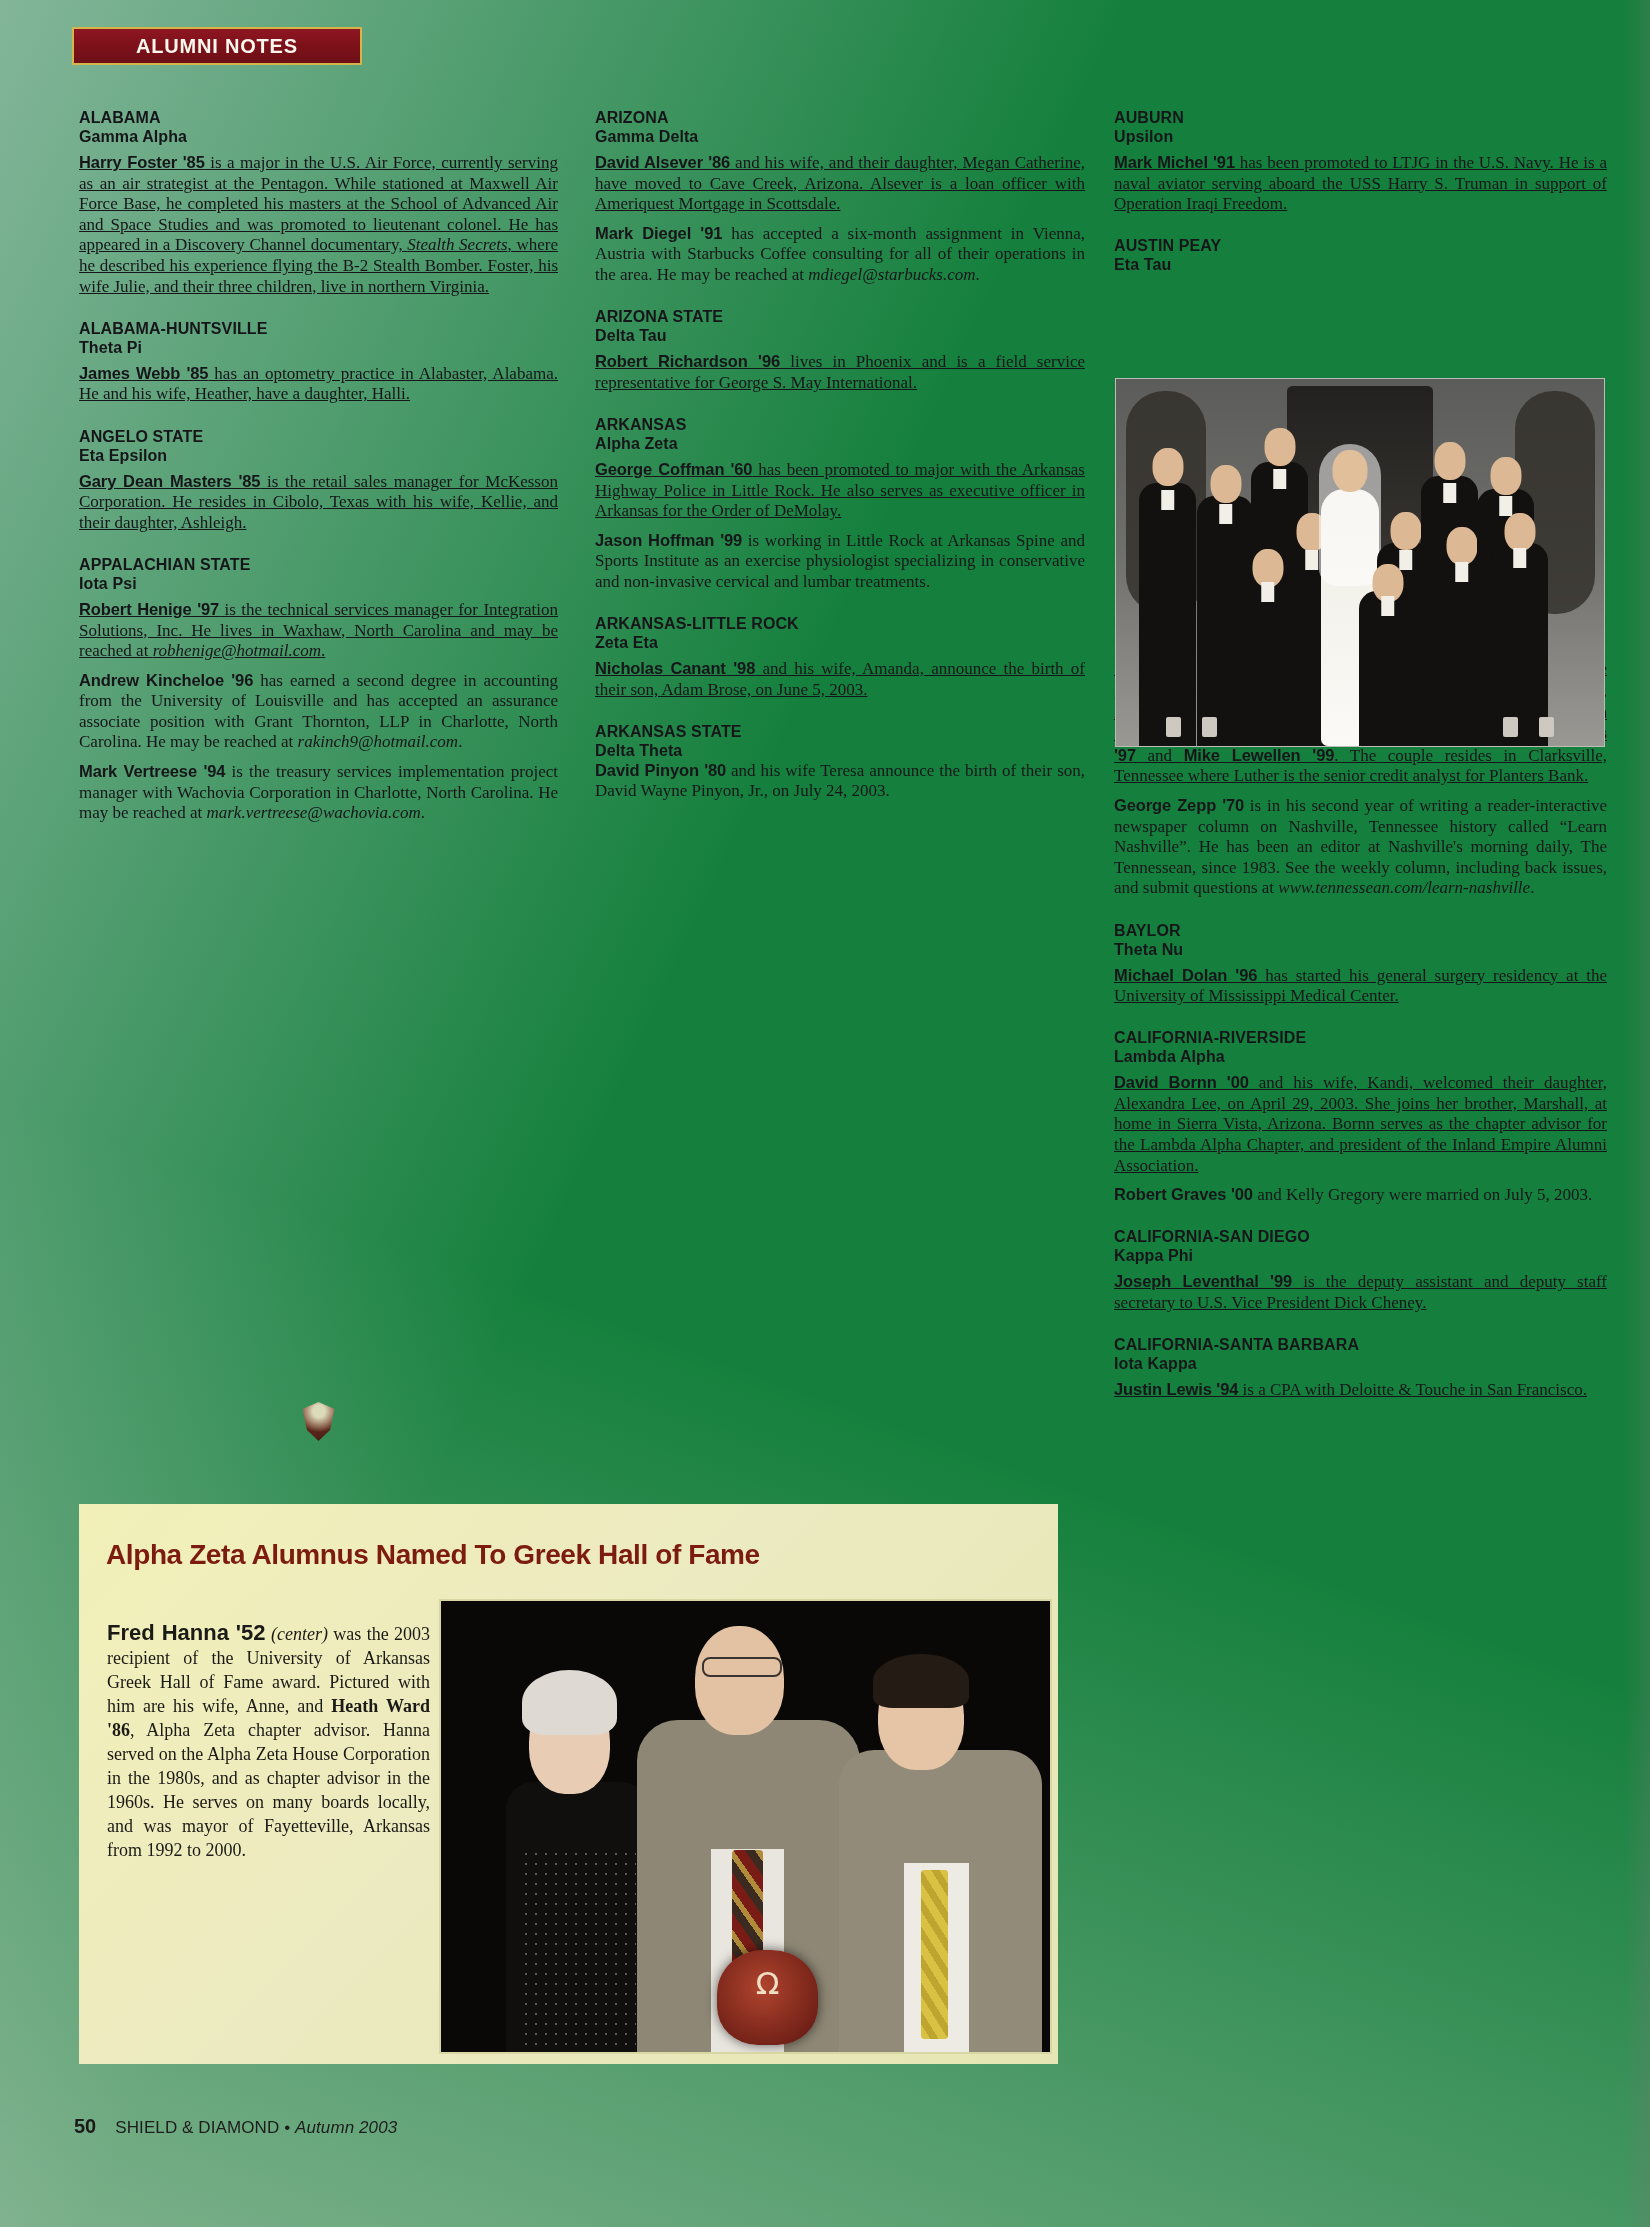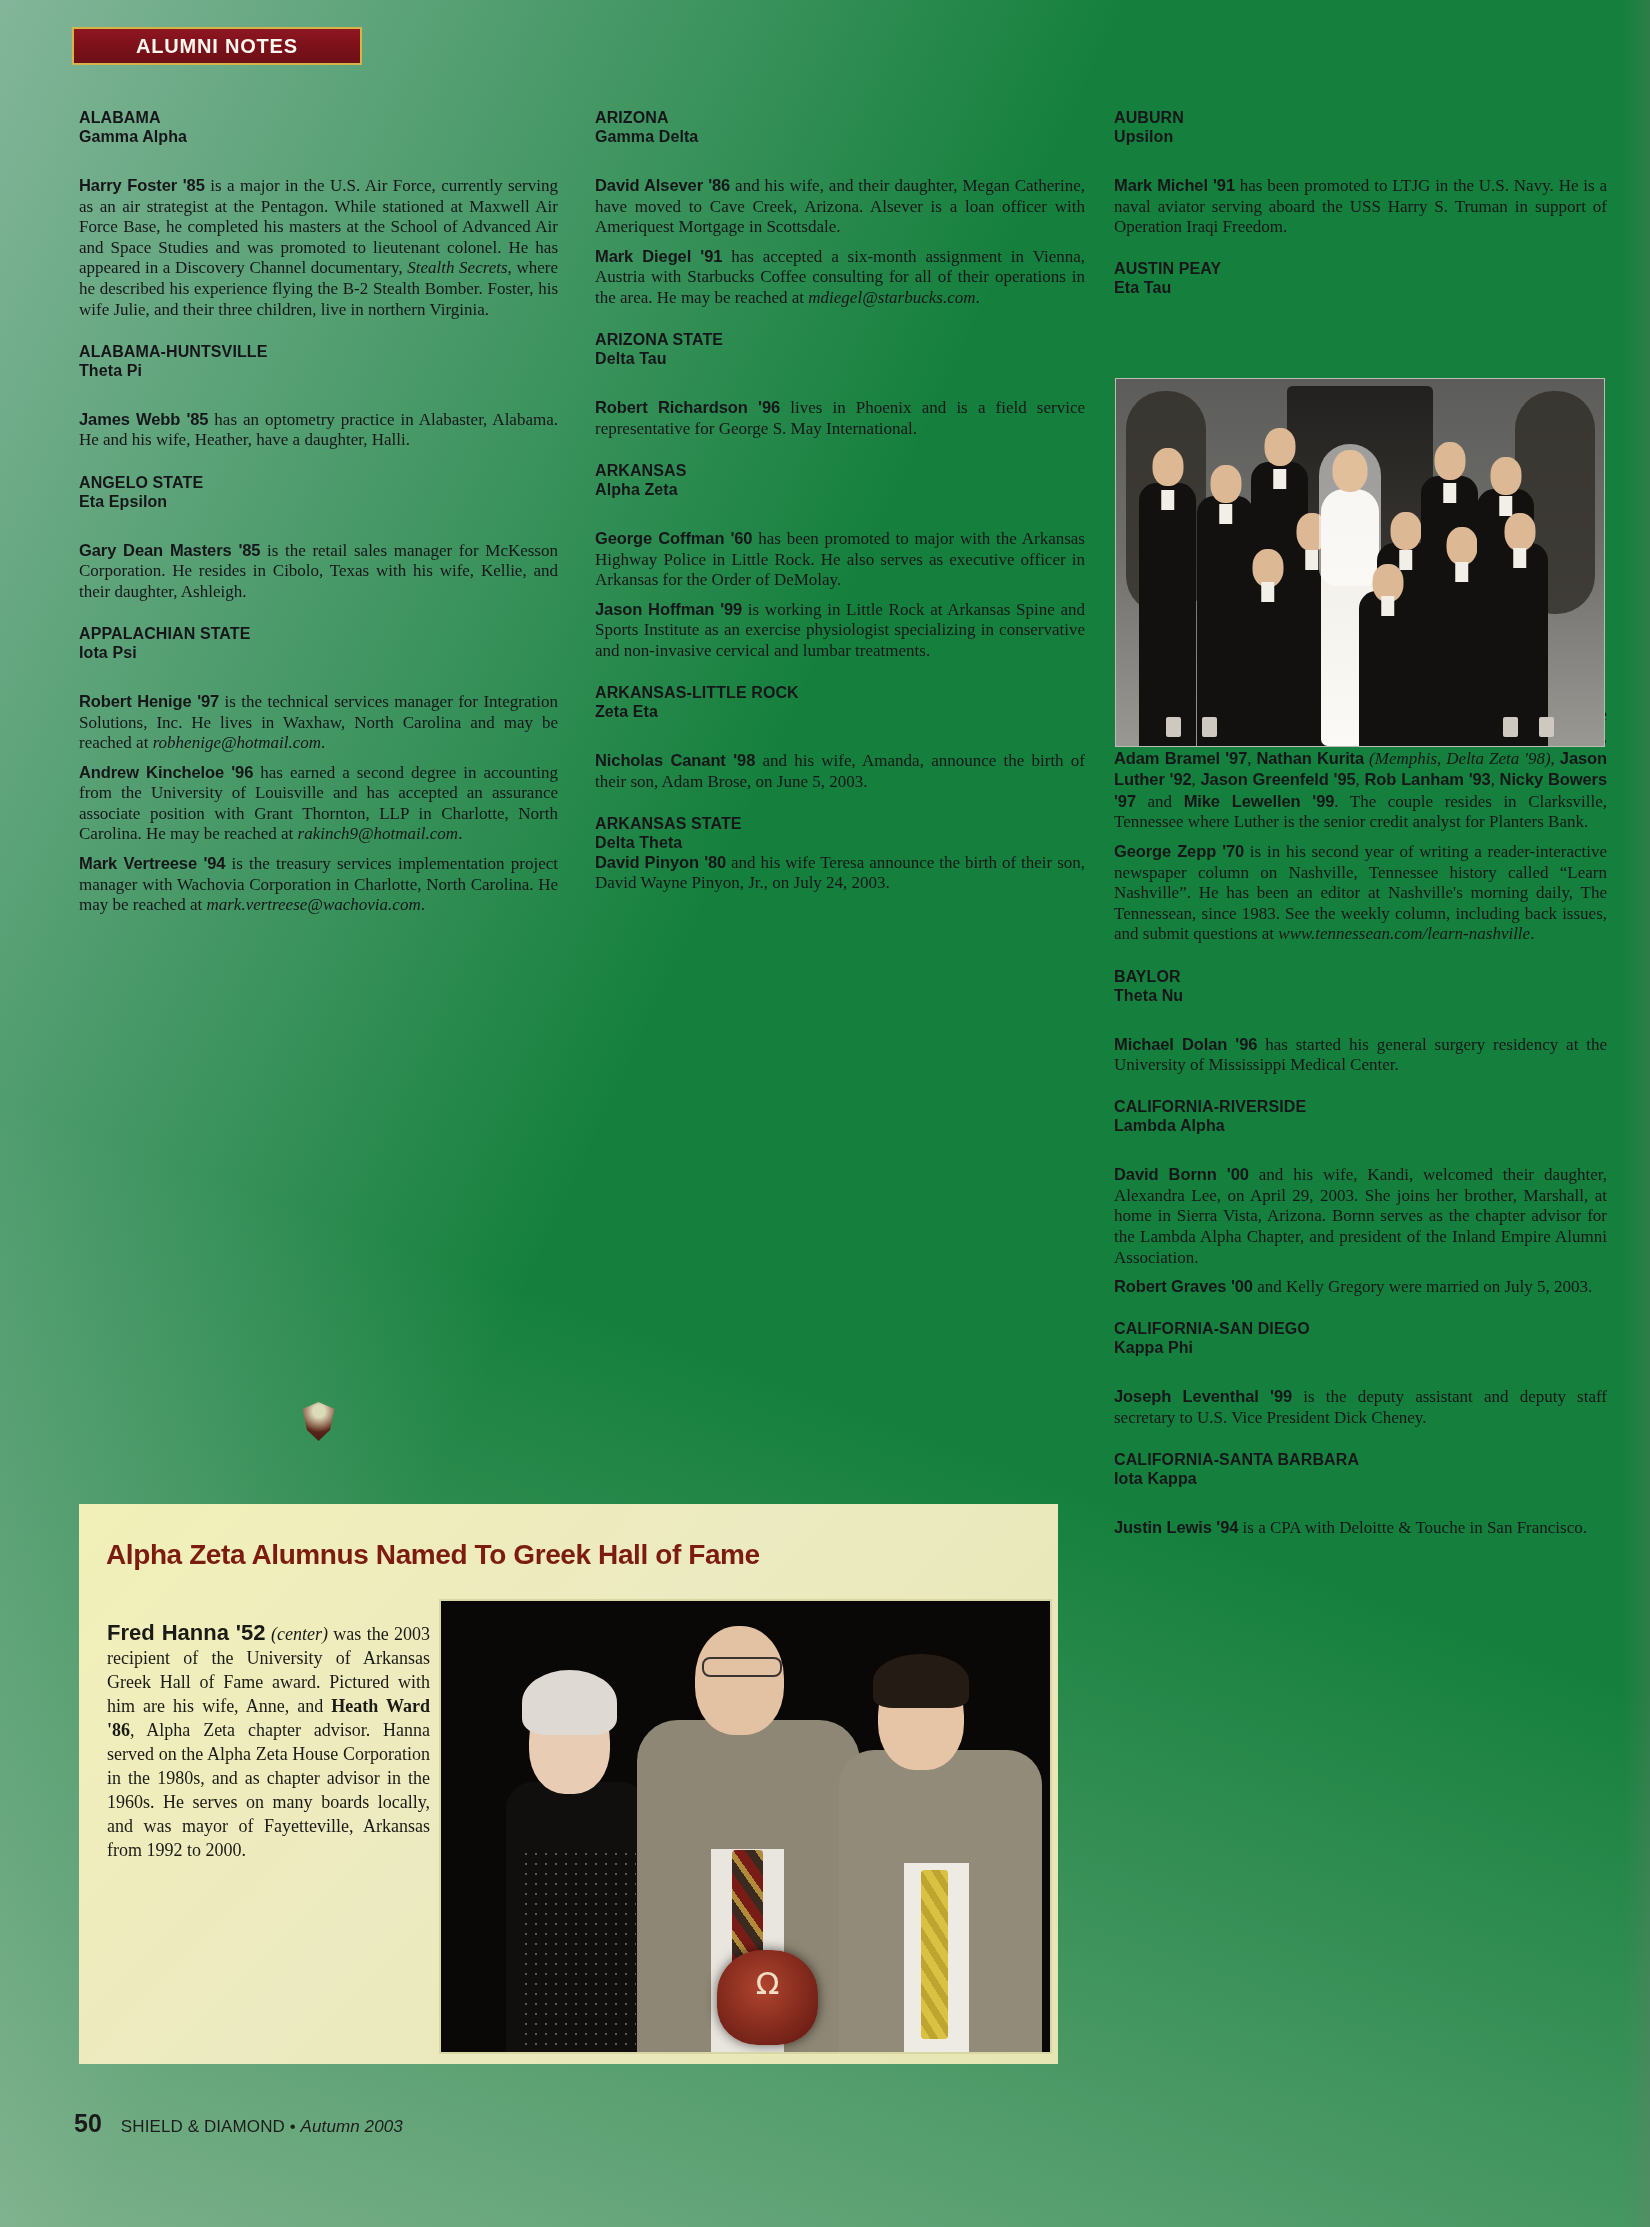--- a/index.html
+++ b/index.html
@@ -67,21 +67,21 @@
     line-height: 19px;
     letter-spacing: 0.1px;
     text-align: left;
     margin: 0 0 0 0;
   }
   .chap .school { display:block; }
   .chap .greek  { display:block; }
   .sec-gap { height: 21.6px; }
   .note { margin: 0; padding: 0; }
   .note + .note { margin-top: 8px; }
-  .after-head { margin-top: 29px; }
+  .after-head { margin-top: 6px; text-decoration: underline; }
   .note b, .chap-name {
     font-family: "Liberation Sans", sans-serif;
     font-weight: bold;
     font-size: 16.5px;
     letter-spacing: -0.1px;
   }
   .note i { font-style: italic; }
 
   
   .crest {
@@ -202,21 +202,21 @@
            width:62px; height:142px; background:rgba(255,255,255,.55); border-radius:31px 31px 17.6px 17.6px; }
   .outlet { position:absolute; bottom:9.5px; width:15px; height:20px; background:#cdc9c1; border-radius:2px; }
 
   
   .footer {
     position: absolute;
     left: 74px; bottom: 89px;
     display: flex; align-items: baseline; gap: 19px;
     font-family: "Liberation Sans", sans-serif;
   }
-  .folio { font-weight: bold; font-size: 25px; color:#1a1a1a; }
+  .folio { font-weight: bold; font-size: 20px; color:#1a1a1a; }
   .pubtitle { font-size: 17px; letter-spacing:0.1px; color:#1d1d1d; }
   .pubtitle i { font-style: italic; }
 </style>
 </head>
 <body>
 
 <div class="page">
   <div class="paper-tint"></div>
   <div class="edge-shadow"></div>
 

